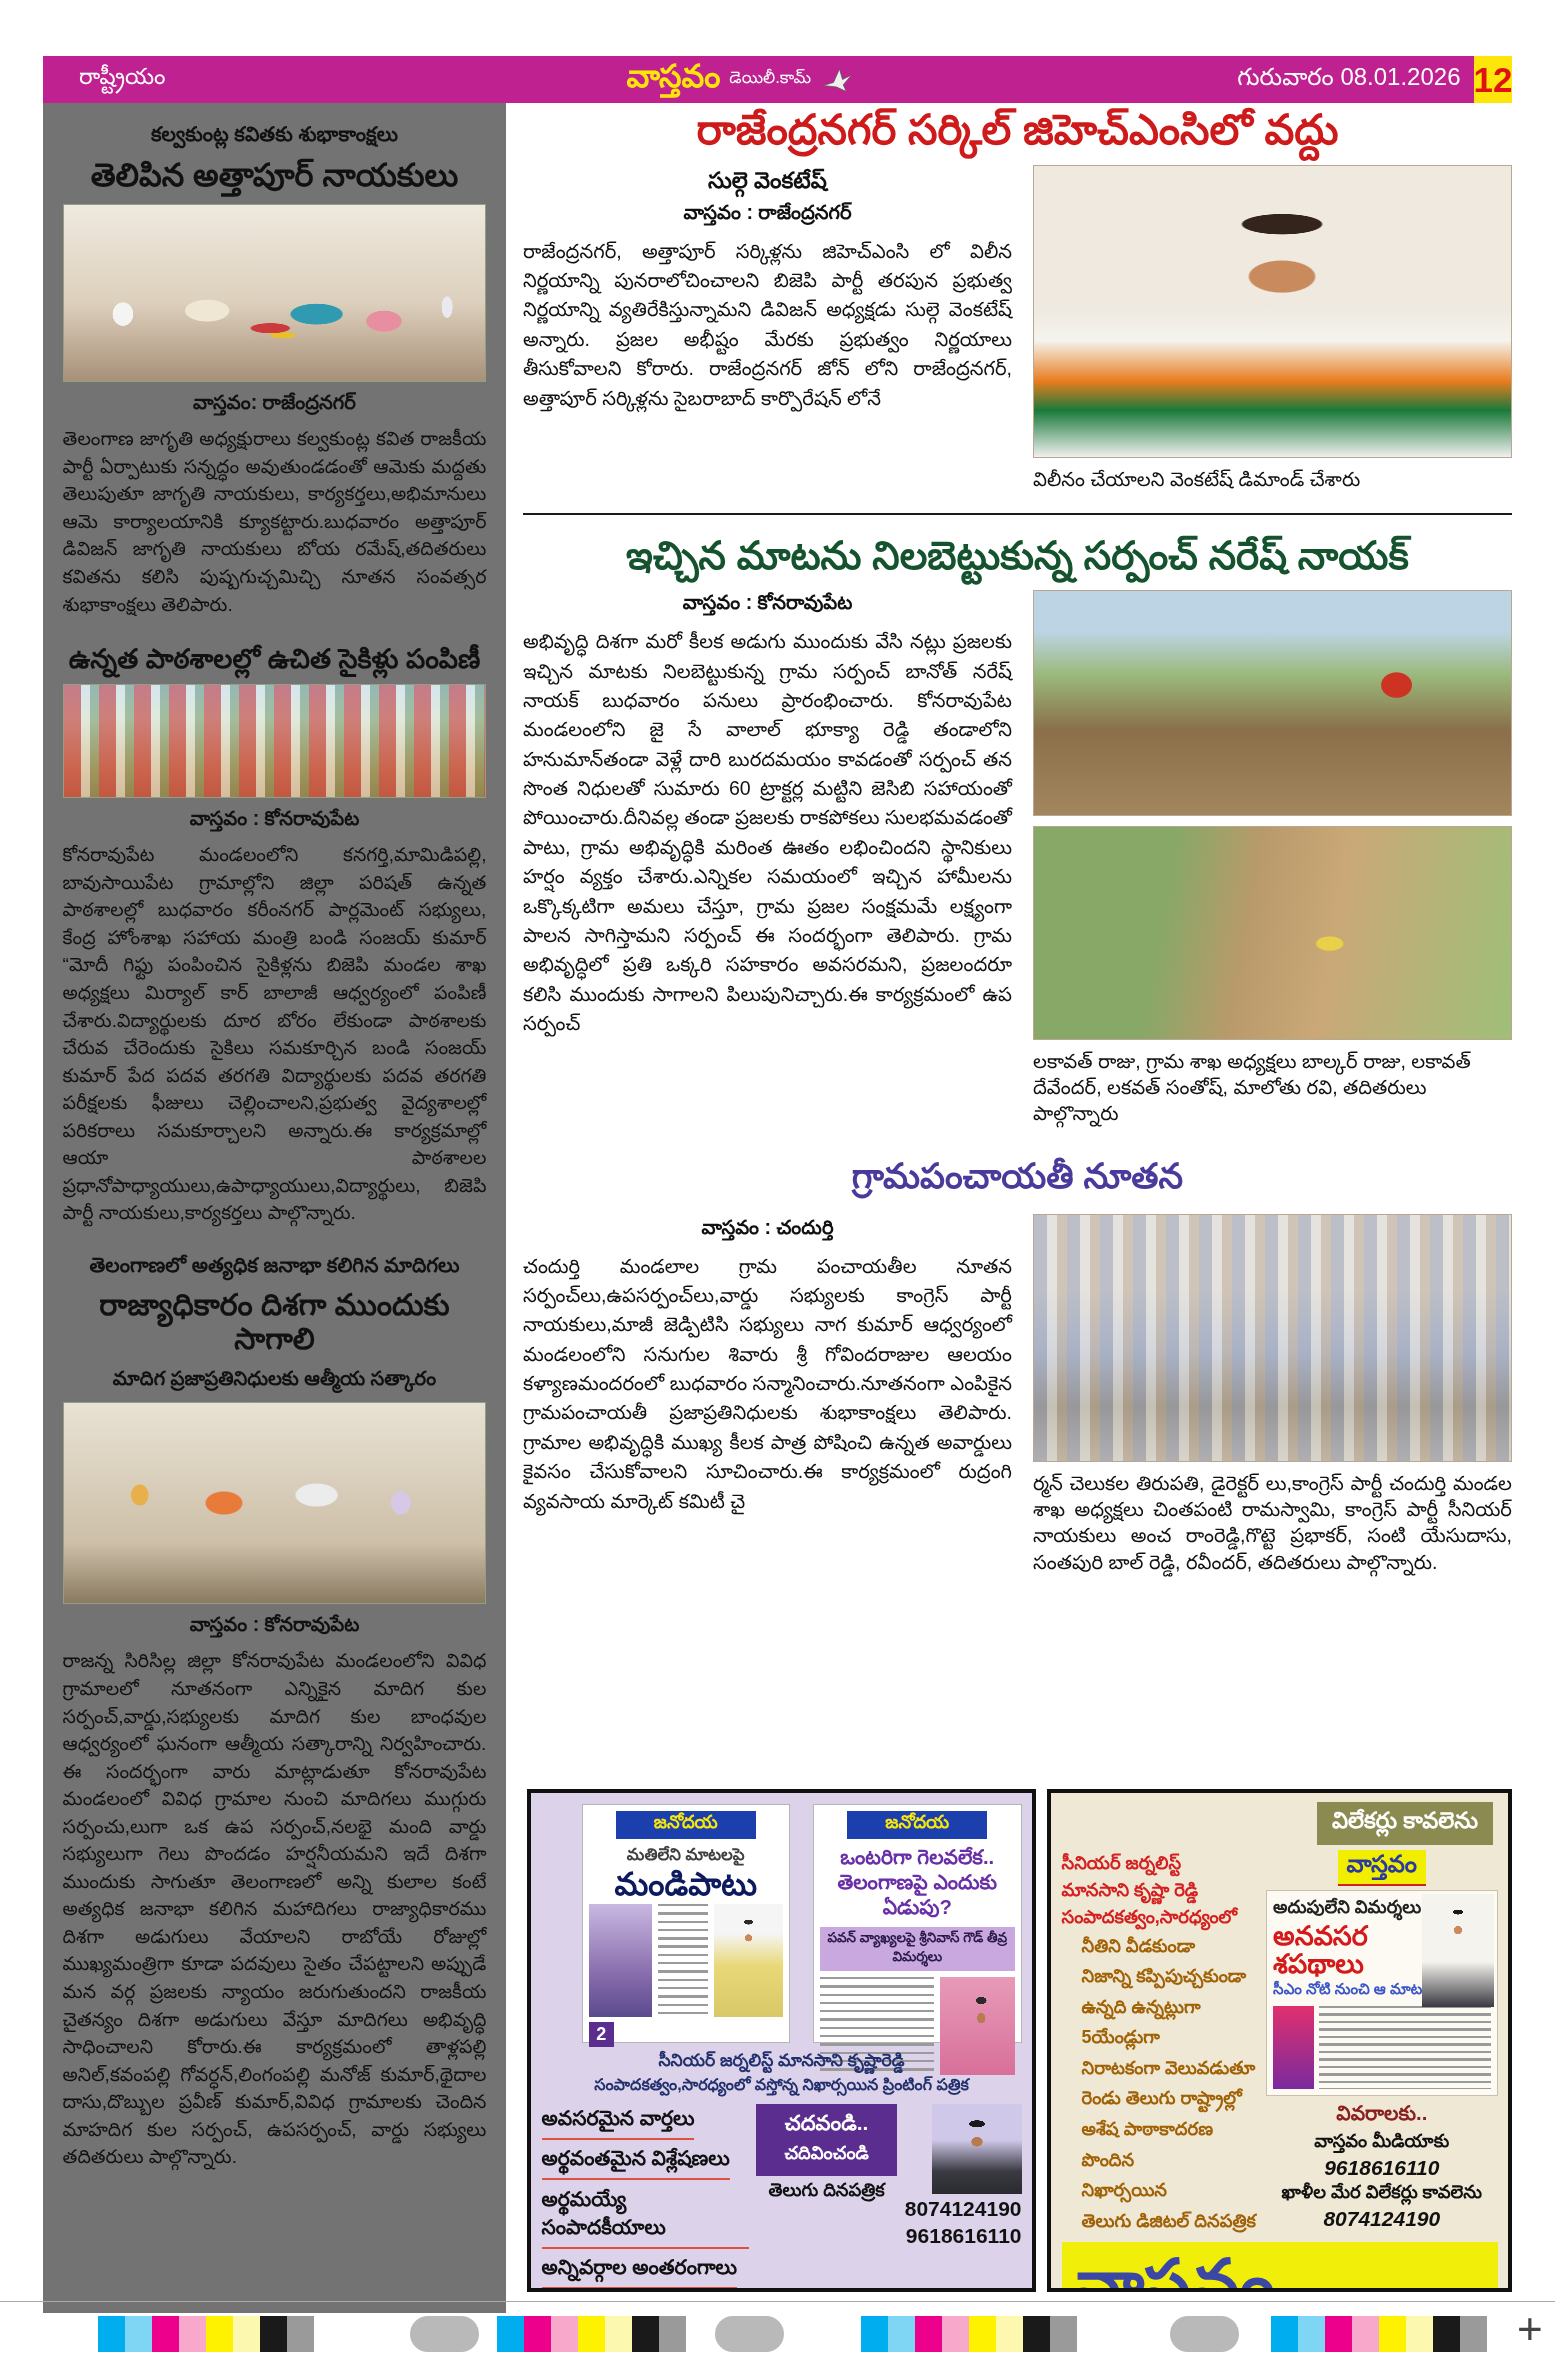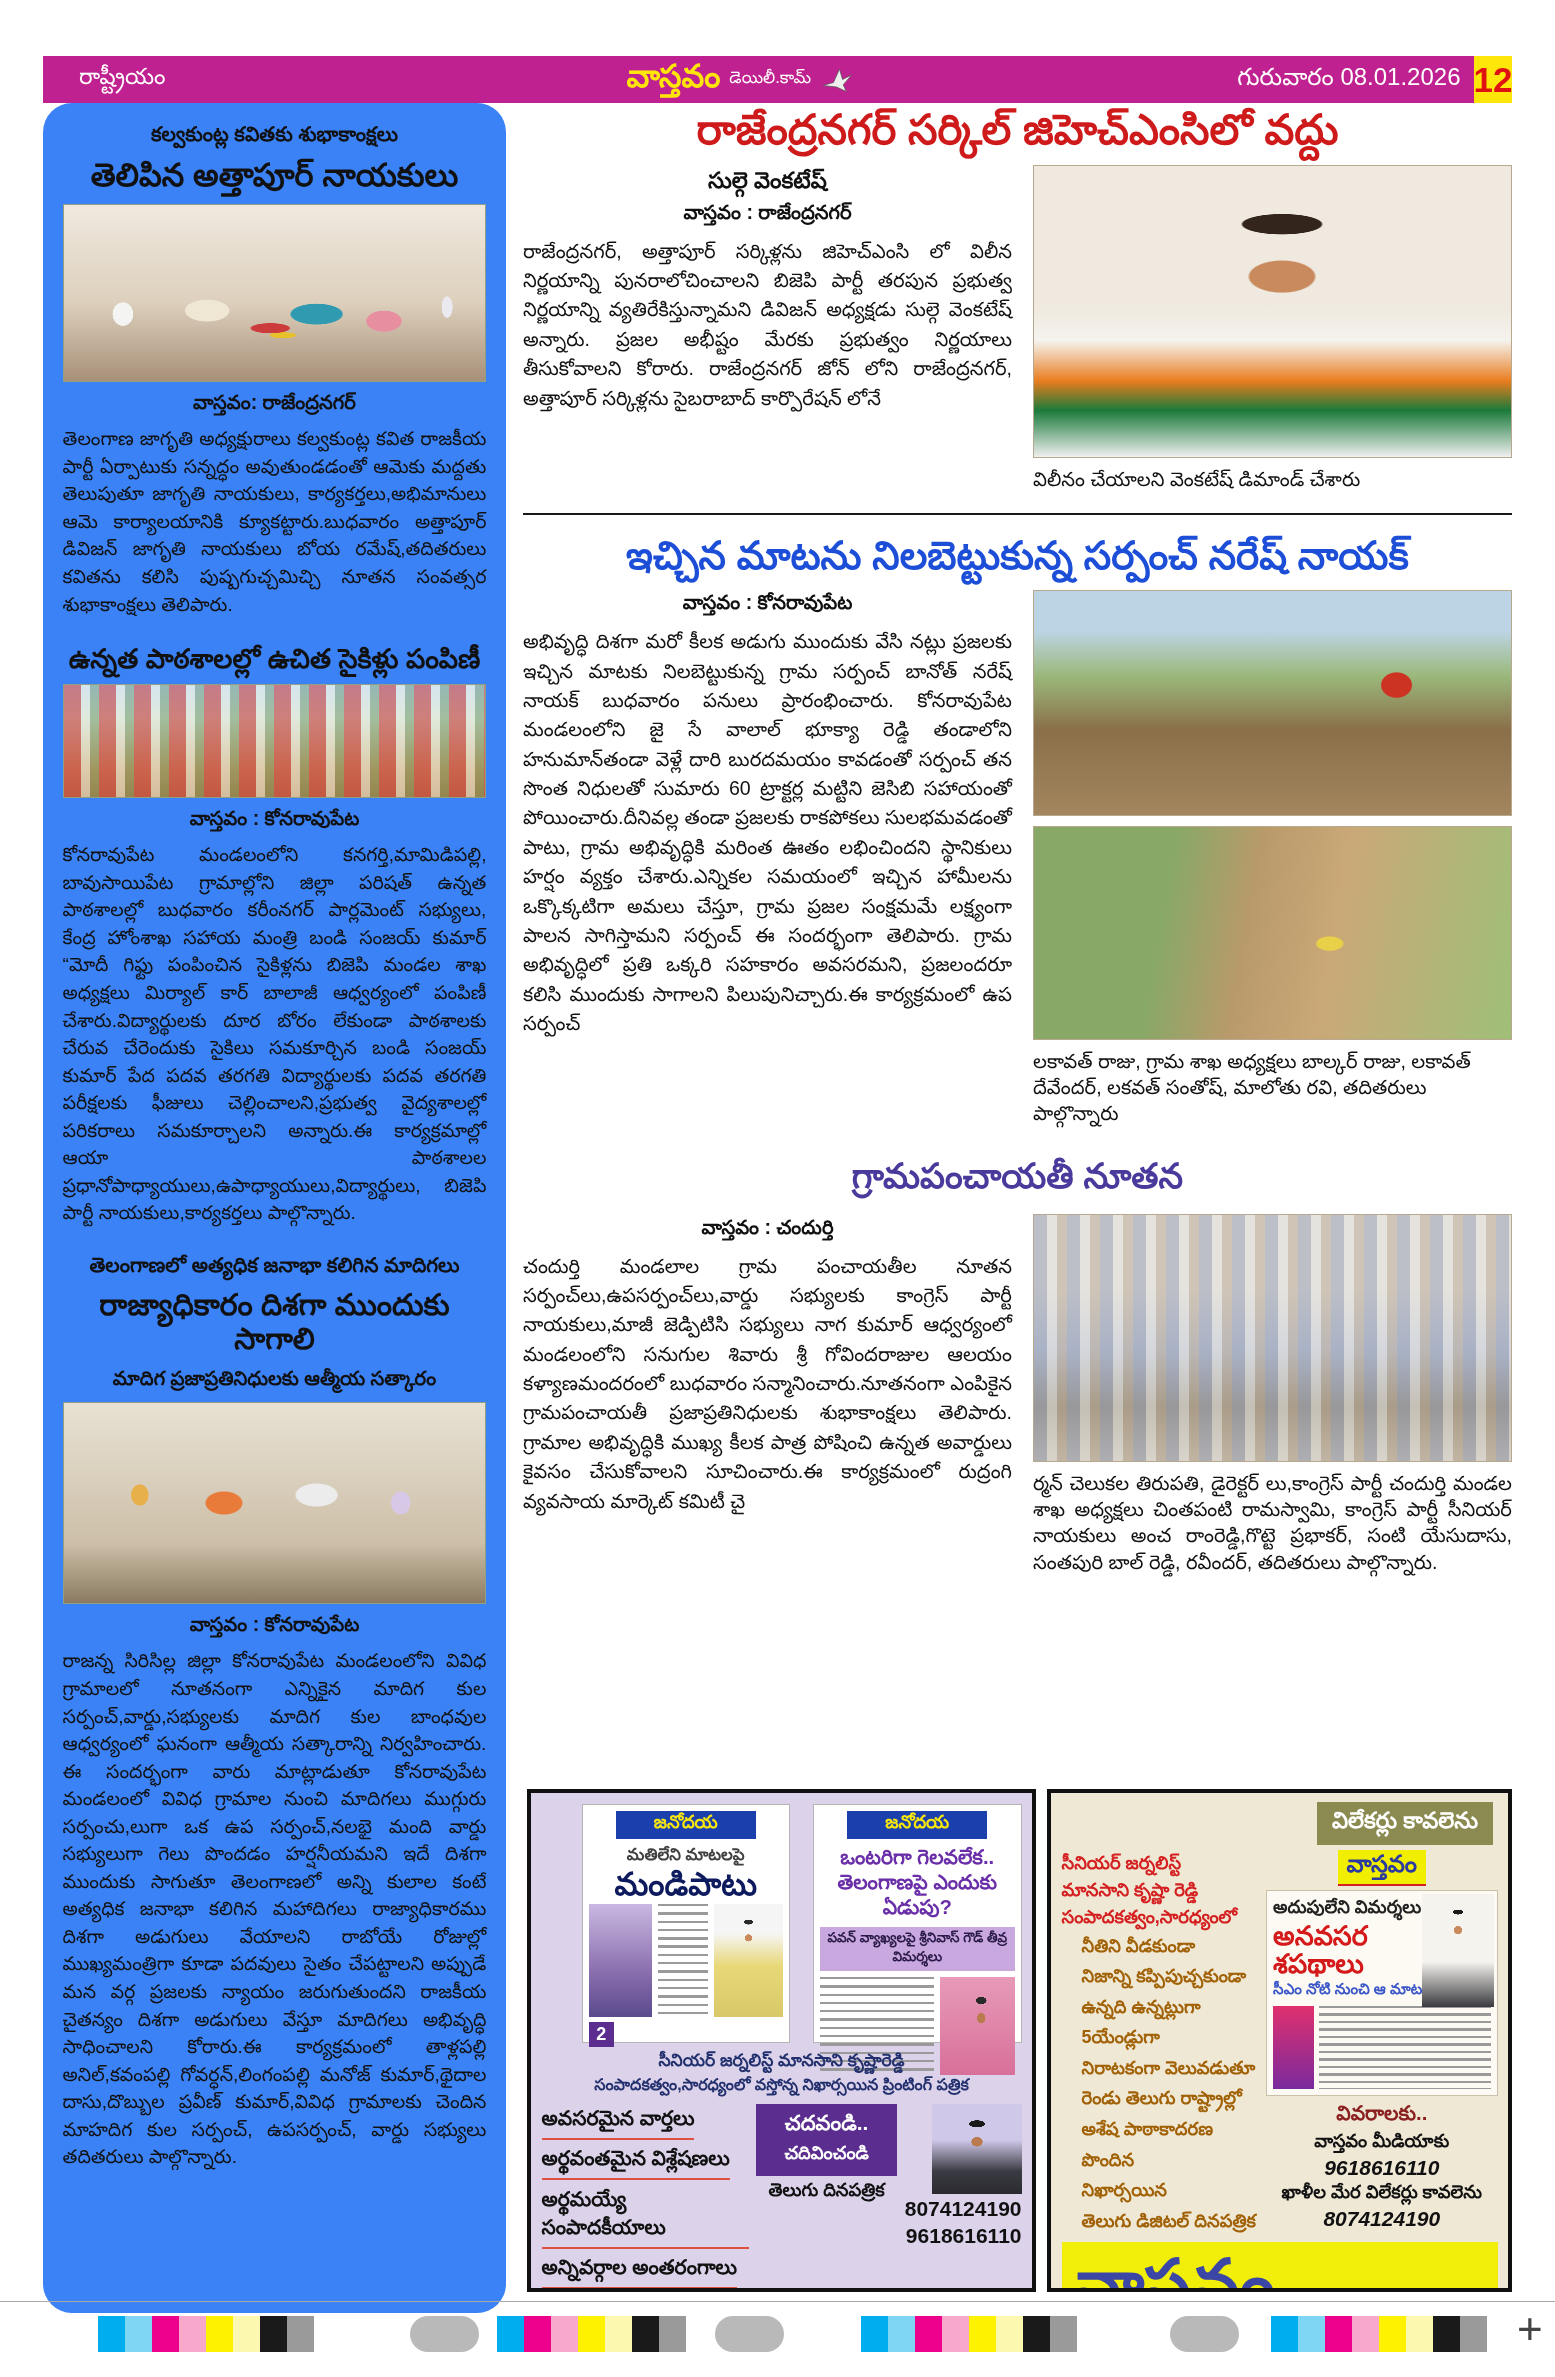--- a/index.html
+++ b/index.html
@@ -13,21 +13,21 @@
     background:#c02190; display:flex; align-items:center; }
   .header-section { color:#ffffff; font-size:22.6px; margin-left:36px; width:256px; }
   .header-center { flex:1; display:flex; align-items:center; justify-content:center; gap:9px; }
   .masthead-main { color:#ffe60a; font-size:32px; font-weight:bold; }
   .masthead-suffix { color:#ffffff; font-size:16.6px; }
   .header-date { color:#ffffff; font-size:24px; width:316px; text-align:right; margin-right:13.5px; }
   .page-num-box { width:38px; height:47px; background:#ffe60a; color:#e01111;
     font-size:35px; font-weight:bold; display:flex; align-items:center; justify-content:center; }
   
   .left-col { position:absolute; left:43px; top:103px; width:463px; height:2210px;
-    background:#3b82f6; padding:9px 19.6px; overflow:hidden;border-radius:29px; }
+    background:#737373; padding:9px 19.6px; overflow:hidden; }
   .kicker { font-size:20.3px; font-weight:bold; text-align:center; margin:10.5px 0 1.5px; }
   .headline-l { font-size:32px; font-weight:bold; text-align:center; line-height:1.15; margin:6px 0 10.5px; }
   .headline-l2 { font-size:27px; font-weight:bold; text-align:center; line-height:1.15; margin:25.6px 0 9px; }
   .subhead-l { font-size:19.6px; font-weight:bold; text-align:center; margin:1.5px 0 7.5px; }
   .byline { text-align:center; font-weight:bold; font-size:19.6px; margin:9px 0 7.5px; }
   .body-text { font-size:19px; line-height:1.45; text-align:justify; }
   .ph { width:100%; border:0.8px solid #90a080; }
   .ph-greet { height:178px;
     background:
       radial-gradient(closest-side at 14% 62%, #f4f4f2 0 17%, transparent 18%),
@@ -45,21 +45,21 @@
   .ph-madiga { height:202px;
     background:
       radial-gradient(closest-side at 18% 46%, #e8b04a 0 11%, transparent 12%),
       radial-gradient(closest-side at 38% 50%, #e87a3a 0 11%, transparent 12%),
       radial-gradient(closest-side at 60% 46%, #ececec 0 12%, transparent 13%),
       radial-gradient(closest-side at 80% 50%, #d8c8e8 0 11%, transparent 12%),
       linear-gradient(180deg,#e8e2d4 0%,#cdbfa8 70%,#8a7a62 100%); }
   
   .main-col { position:absolute; left:523px; top:107px; width:989px; }
   .m1-headline { color:#ce1a1a; font-size:42px; font-weight:bold; text-align:center; line-height:1.1; }
-  .m2-headline { color:#1d4ed8; font-size:39px; font-weight:bold; text-align:center; line-height:1.1; margin-top:19.6px; }
+  .m2-headline { color:#14532d; font-size:39px; font-weight:bold; text-align:center; line-height:1.1; margin-top:19.6px; }
   .m3-headline { color:#4a3a9c; font-size:35px; font-weight:bold; text-align:center; line-height:1.5; margin-top:22.6px; }
   .art-row { display:flex; gap:21px; margin-top:12px; }
   .col-text { width:489px; }
   .col-photo { flex:1; }
   .author-line { font-size:22.6px; font-weight:bold; text-align:center; margin:3px 0 0; }
   .byline-c { font-size:19.6px; font-weight:bold; text-align:center; margin:1.5px 0 9px; }
   .body-m { font-size:19.6px; line-height:1.5; text-align:justify; }
   .caption { font-size:19.6px; line-height:1.35; margin-top:7.5px; }
   .divider { border-top:2.3px solid #1a1a1a; margin-top:21px; }
   .ph-portrait { height:293px; border:0.8px solid #b8a890;

